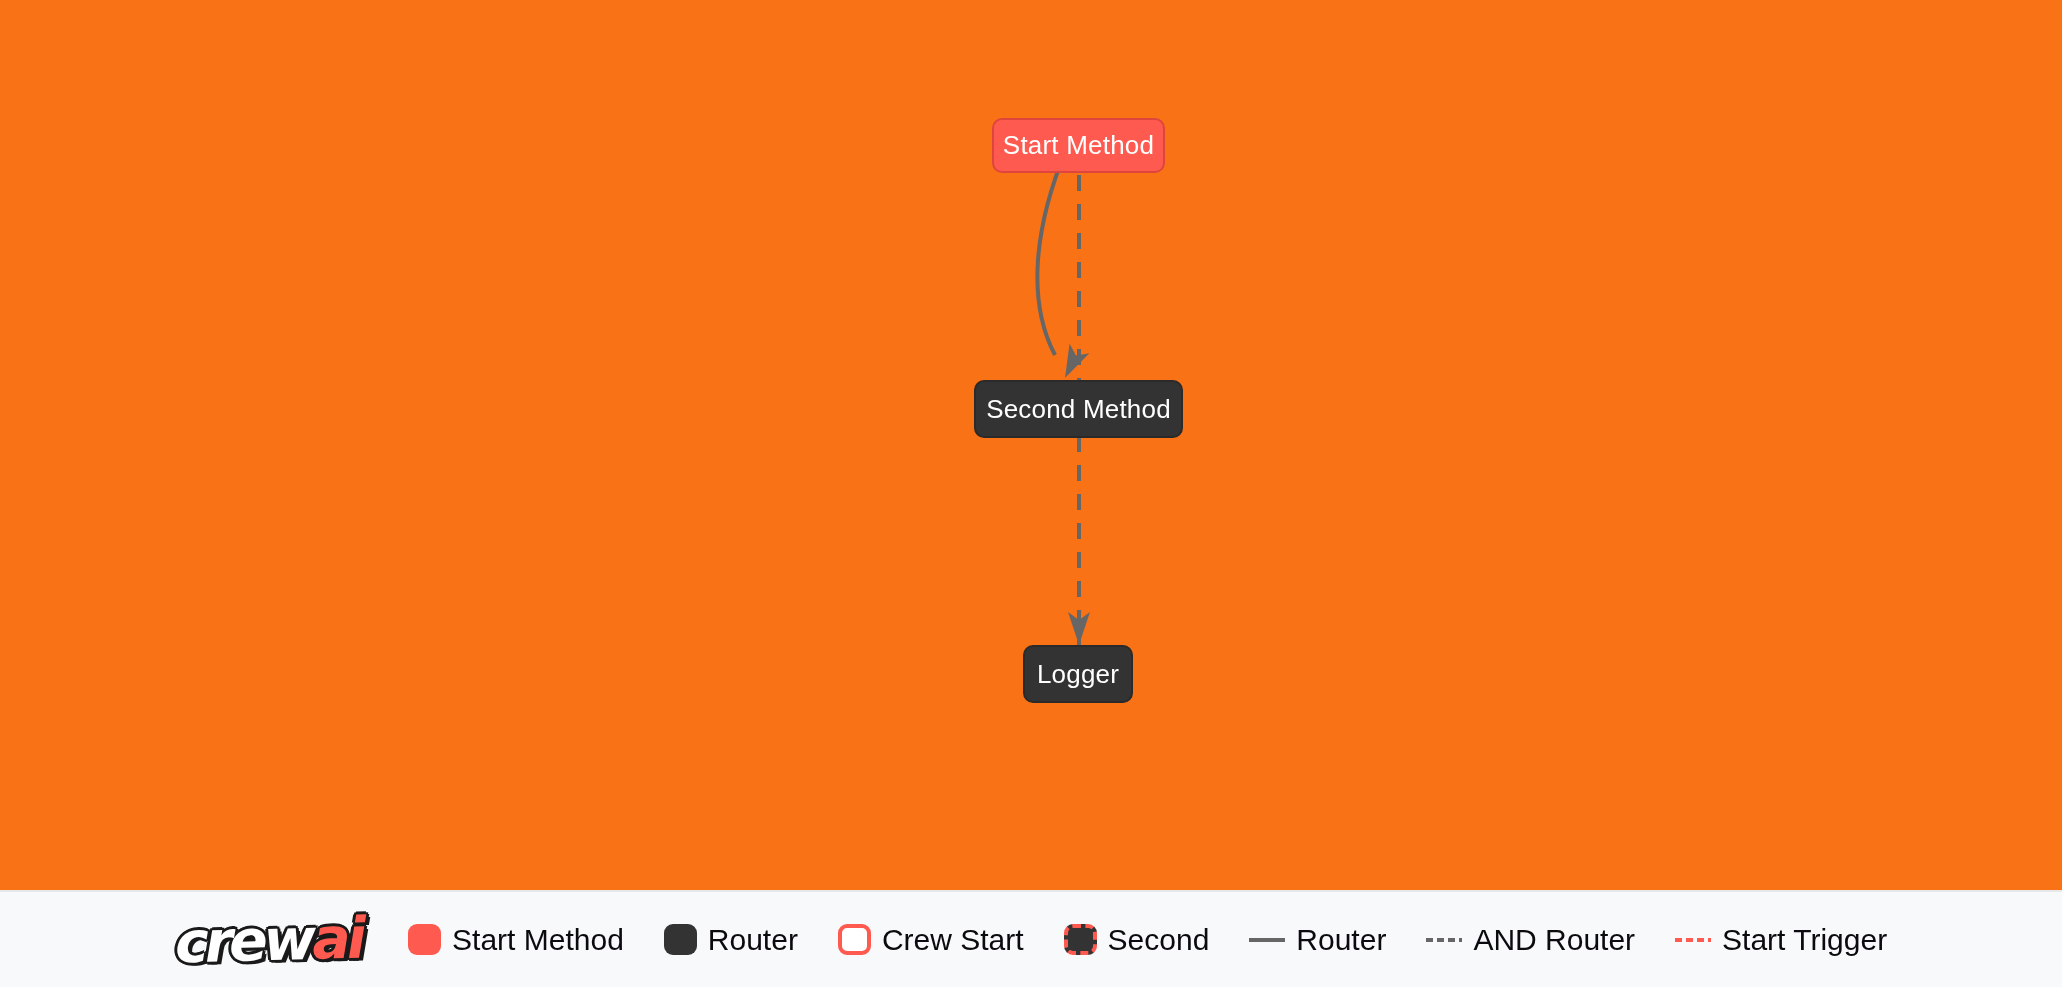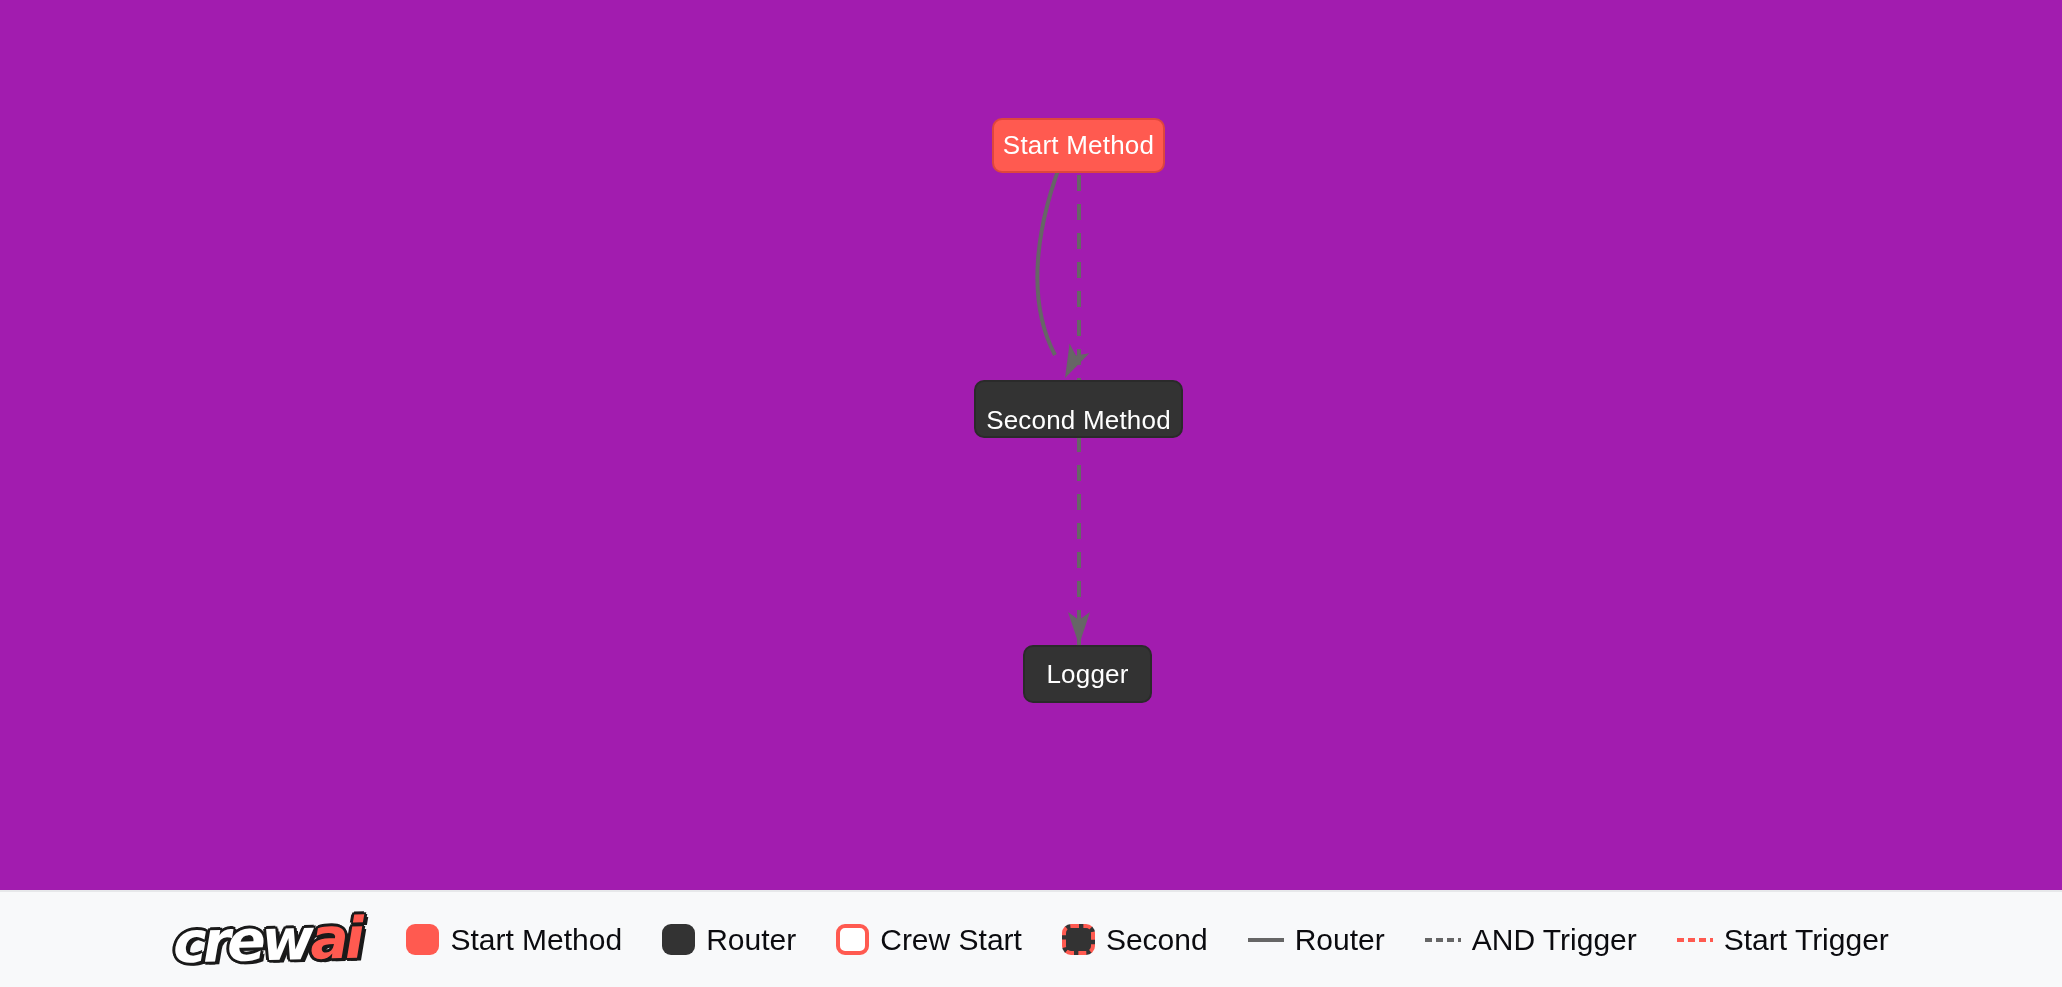--- a/index.html
+++ b/index.html
@@ -1,20 +1,20 @@
 <!DOCTYPE html>
 <html><head>
 <meta charset="utf-8">
 <style>
   * { margin:0; padding:0; box-sizing:border-box; }
   html,body { background:#ffffff; }
   .stage {
     position:relative;
     width:2062px; height:987px;
-    background:#a21caf;
+    background:#f97316;
     overflow:hidden;
     font-family:"Liberation Sans", sans-serif;
     text-decoration:underline;
   }
   
   .edges {
     position:absolute; left:0; top:0;
     pointer-events:none;
   }
   .edge-solid  { fill:none; stroke:#666666; stroke-width:4; }
@@ -95,25 +95,25 @@
     <polygon class="arrowhead" points="0,0 -11,-33 0,-25 11,-33" transform="translate(1079,645)"></polygon>
 
     <path class="edge-solid" d="M 1066 150 C 1035 225, 1026 300, 1055 355"></path>
     <polygon class="arrowhead" points="0,0 -11,-33 0,-25 11,-33" transform="translate(1065,378) rotate(26)"></polygon>
   </svg>
 
   <div class="node node-start" style="left:992px; top:118px; width:173px; height:55px;">
     <span>Start Method</span>
   </div>
 
-  <div class="node node-method" style="left:974px; top:380px; width:209px; height:58px;align-items:flex-end;">
+  <div class="node node-method" style="left:974px; top:380px; width:209px; height:58px;">
     <span>Second Method</span>
   </div>
 
-  <div class="node node-method" style="left:1023px; top:645px; width:129px; height:58px;">
+  <div class="node node-method" style="left:1023px; top:645px; width:110px; height:58px;">
     <span>Logger</span>
   </div>
 
   <div class="legend-bar">
 
     <div class="logo"><span class="logo-crew">crew</span><span class="logo-ai">ai</span></div>
 
     <div class="legend-item">
       <span class="swatch-box sw-start"></span>
       <span>Start Method</span>
@@ -134,21 +134,21 @@
       <span>Second</span>
     </div>
 
     <div class="legend-item">
       <span class="swatch-line sw-solid"></span>
       <span>Router</span>
     </div>
 
     <div class="legend-item">
       <span class="swatch-line sw-dash"></span>
-      <span>AND Trigger</span>
+      <span>AND Router</span>
     </div>
 
     <div class="legend-item">
       <span class="swatch-line sw-rdash"></span>
       <span>Start Trigger</span>
     </div>
 
   </div>
 </div>
 

